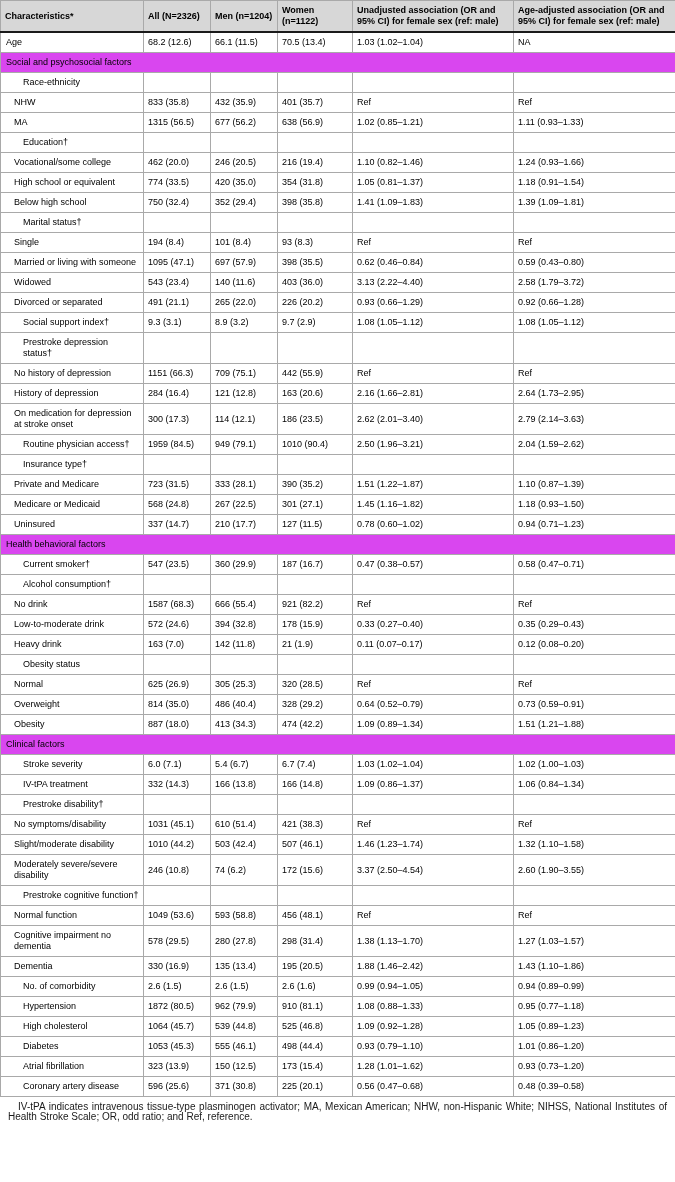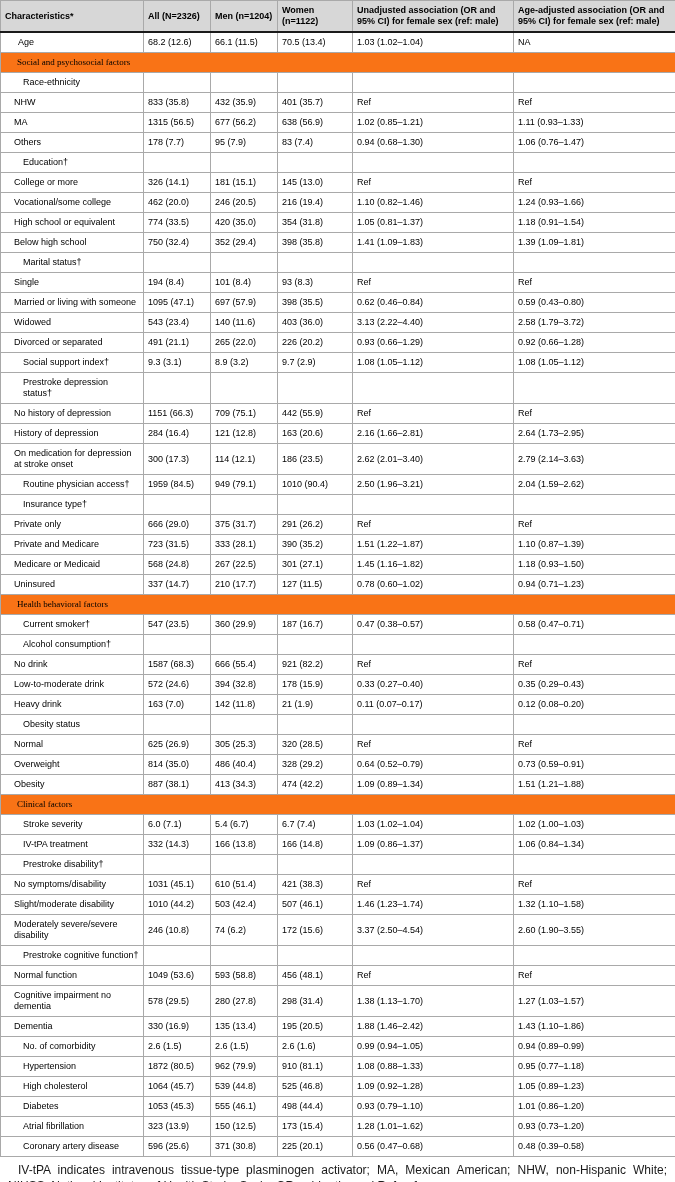--- a/index.html
+++ b/index.html
@@ -24,34 +24,33 @@
     overflow-wrap: break-word;
   }
   thead th {
     background: #d7d7d7;
     font-weight: bold;
     text-align: left;
     border-bottom: 2px solid #1a1a1a;
     vertical-align: middle;
   }
   tbody tr.section td {
-    background: #f97316;
-    padding-left: 16px;
-    font-family: Liberation Serif, serif;
-  }
-  td.label.indent-0 { padding-left: 17px; }
+    background: #d946ef;
+    padding-left: 5px;
+  }
+  td.label.indent-0 { padding-left: 5px; }
   td.label.indent-1 { padding-left: 22px; }
   td.label.indent-2 { padding-left: 13px; }
   table { border: 1px solid #737373; }
   .footnotes {
     padding: 5px 8px 4px 8px;
   }
   .footnotes p {
-    font-size: 12px;
-    line-height: 16px;
+    font-size: 10px;
+    line-height: 10px;
     text-align: justify;
     text-indent: 10px;
     color: #1a1a1a;
   }
   .footnotes p.abbrev { text-indent: 10px; }
 </style>
 </head>
 <body>
 
 <div class="page">
@@ -103,43 +102,27 @@
           <td>Ref</td>
         </tr>
         <tr class="data">
           <td class="label indent-2">MA</td>
           <td>1315 (56.5)</td>
           <td>677 (56.2)</td>
           <td>638 (56.9)</td>
           <td>1.02 (0.85–1.21)</td>
           <td>1.11 (0.93–1.33)</td>
         </tr>
-        <tr class="data">
-          <td class="label indent-2">Others</td>
-          <td>178 (7.7)</td>
-          <td>95 (7.9)</td>
-          <td>83 (7.4)</td>
-          <td>0.94 (0.68–1.30)</td>
-          <td>1.06 (0.76–1.47)</td>
-        </tr>
         <tr class="sub">
           <td class="label indent-1">Education†</td>
           <td></td>
           <td></td>
           <td></td>
           <td></td>
           <td></td>
-        </tr>
-        <tr class="data">
-          <td class="label indent-2">College or more</td>
-          <td>326 (14.1)</td>
-          <td>181 (15.1)</td>
-          <td>145 (13.0)</td>
-          <td>Ref</td>
-          <td>Ref</td>
         </tr>
         <tr class="data">
           <td class="label indent-2">Vocational/some college</td>
           <td>462 (20.0)</td>
           <td>246 (20.5)</td>
           <td>216 (19.4)</td>
           <td>1.10 (0.82–1.46)</td>
           <td>1.24 (0.93–1.66)</td>
         </tr>
         <tr class="data">
@@ -248,28 +231,20 @@
         </tr>
         <tr class="sub">
           <td class="label indent-1">Insurance type†</td>
           <td></td>
           <td></td>
           <td></td>
           <td></td>
           <td></td>
         </tr>
         <tr class="data">
-          <td class="label indent-2">Private only</td>
-          <td>666 (29.0)</td>
-          <td>375 (31.7)</td>
-          <td>291 (26.2)</td>
-          <td>Ref</td>
-          <td>Ref</td>
-        </tr>
-        <tr class="data">
           <td class="label indent-2">Private and Medicare</td>
           <td>723 (31.5)</td>
           <td>333 (28.1)</td>
           <td>390 (35.2)</td>
           <td>1.51 (1.22–1.87)</td>
           <td>1.10 (0.87–1.39)</td>
         </tr>
         <tr class="data">
           <td class="label indent-2">Medicare or Medicaid</td>
           <td>568 (24.8)</td>
@@ -348,21 +323,21 @@
         <tr class="data">
           <td class="label indent-2">Overweight</td>
           <td>814 (35.0)</td>
           <td>486 (40.4)</td>
           <td>328 (29.2)</td>
           <td>0.64 (0.52–0.79)</td>
           <td>0.73 (0.59–0.91)</td>
         </tr>
         <tr class="data">
           <td class="label indent-2">Obesity</td>
-          <td>887 (38.1)</td>
+          <td>887 (18.0)</td>
           <td>413 (34.3)</td>
           <td>474 (42.2)</td>
           <td>1.09 (0.89–1.34)</td>
           <td>1.51 (1.21–1.88)</td>
         </tr>
         <tr class="section">
           <td colspan="6">Clinical factors</td>
         </tr>
         <tr class="data">
           <td class="label indent-1">Stroke severity</td>

